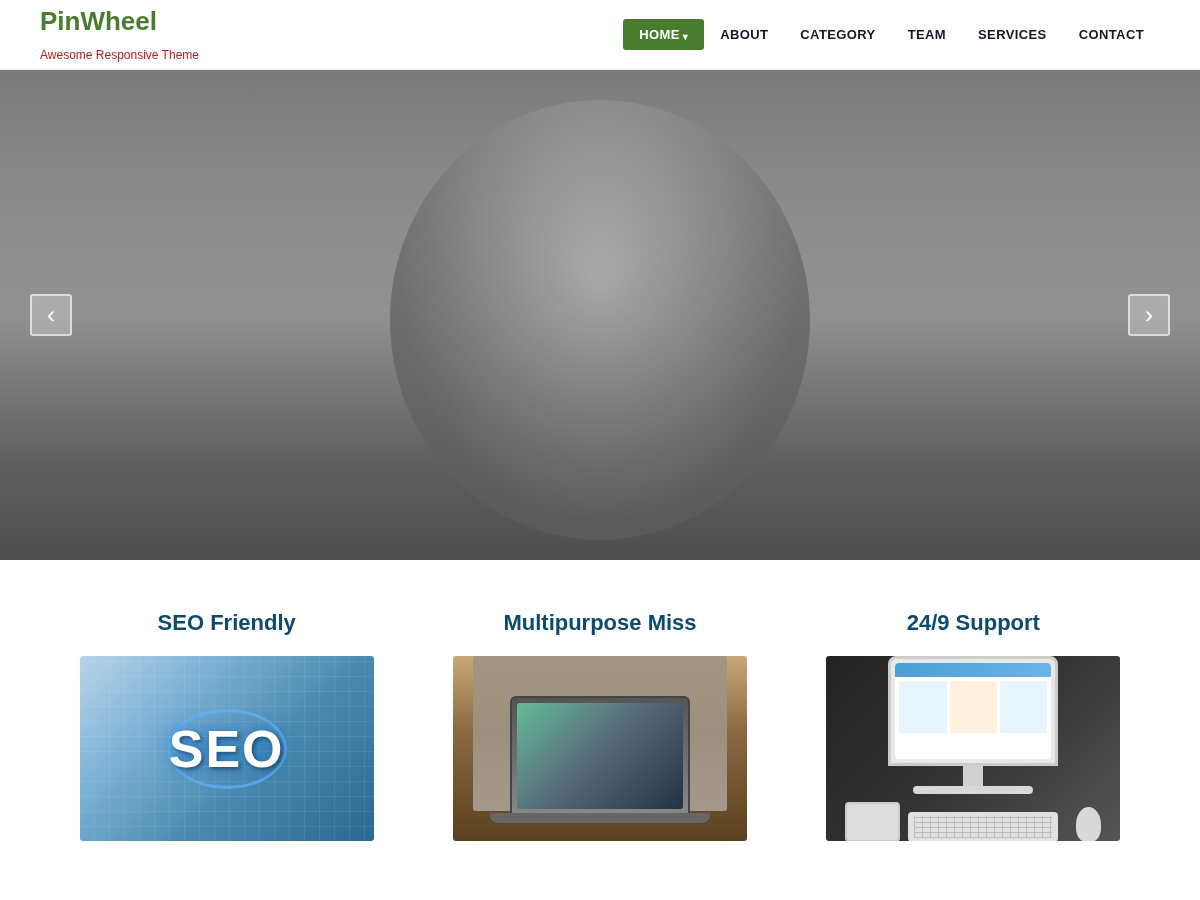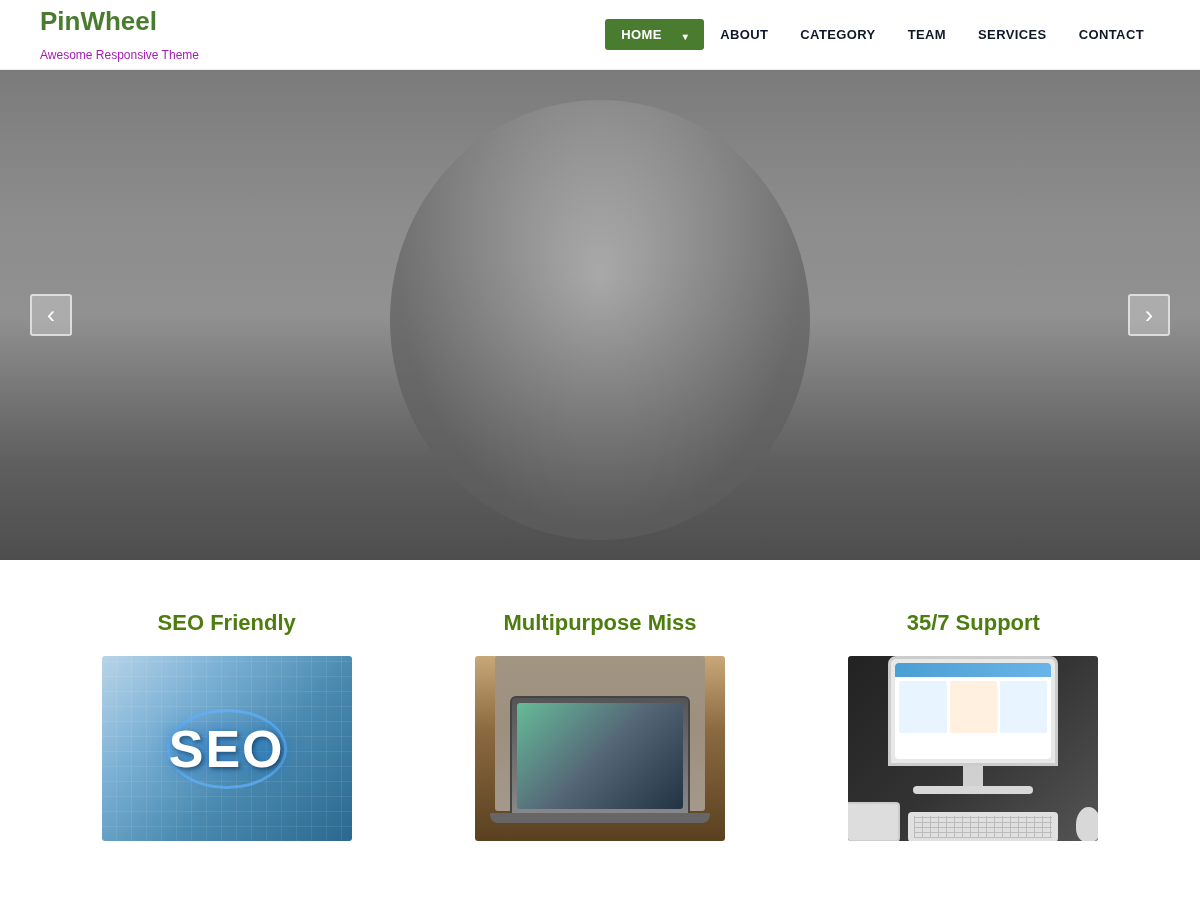--- a/index.html
+++ b/index.html
@@ -21,21 +21,21 @@
       text-decoration: none;
     }
     .logo-title {
       font-size: 26px;
       font-weight: bold;
       color: #4a7c2f;
       line-height: 1.1;
     }
     .logo-subtitle {
       font-size: 12px;
-      color: #a21caf;
+      color: #b91c1c;
       margin-top: 12px;
     }
     nav {
       display: flex;
       align-items: center;
       gap: 0;
     }
     .nav-item {
       padding: 8px 16px;
       font-size: 13px;
@@ -45,21 +45,21 @@
       text-transform: uppercase;
       letter-spacing: 0.03em;
       white-space: nowrap;
     }
     .nav-item.active {
       background: #4a7c2f;
       color: #fff;
       border-radius: 3px;
       display: flex;
       align-items: flex-end;
-      gap: 21px;
+      gap: 3px;
     }
     .nav-item.active .chevron-down-icon {
       font-size: 10px;
     }
 
     
     .hero {
       position: relative;
       width: 1200px;
       height: 490px;
@@ -133,26 +133,26 @@
     }
     .feature-col {
       flex: 1;
       display: flex;
       flex-direction: column;
       align-items: center;
     }
     .feature-title {
       font-size: 22px;
       font-weight: 700;
-      color: #4d7c0f;
+      color: #0c4a6e;
       margin-bottom: 20px;
       text-align: center;
     }
     .feature-img {
-      width: 250px;
+      width: 294px;
       height: 185px;
       border-radius: 3px;
       overflow: hidden;
       position: relative;
     }
 
     
     .img-seo {
       width: 100%; height: 100%;
       background: linear-gradient(135deg, #b8d4e8 0%, #7ab0d4 30%, #4a8ab0 60%, #2a6890 100%);
@@ -384,21 +384,21 @@
       <div class="img-multipurpose">
         <div class="laptop-shape">
           <div class="laptop-screen"></div>
         </div>
         <div class="laptop-base"></div>
       </div>
     </div>
   </div>
 
   <div class="feature-col">
-    <div class="feature-title">35/7 Support</div>
+    <div class="feature-title">24/9 Support</div>
     <div class="feature-img">
       <div class="img-support">
         <div class="imac-container">
           <div class="imac-monitor">
             <div class="imac-screen-content">
               <div class="imac-screen-header"></div>
               <div class="imac-screen-body">
                 <div class="imac-panel"></div>
                 <div class="imac-panel orange"></div>
                 <div class="imac-panel"></div>

